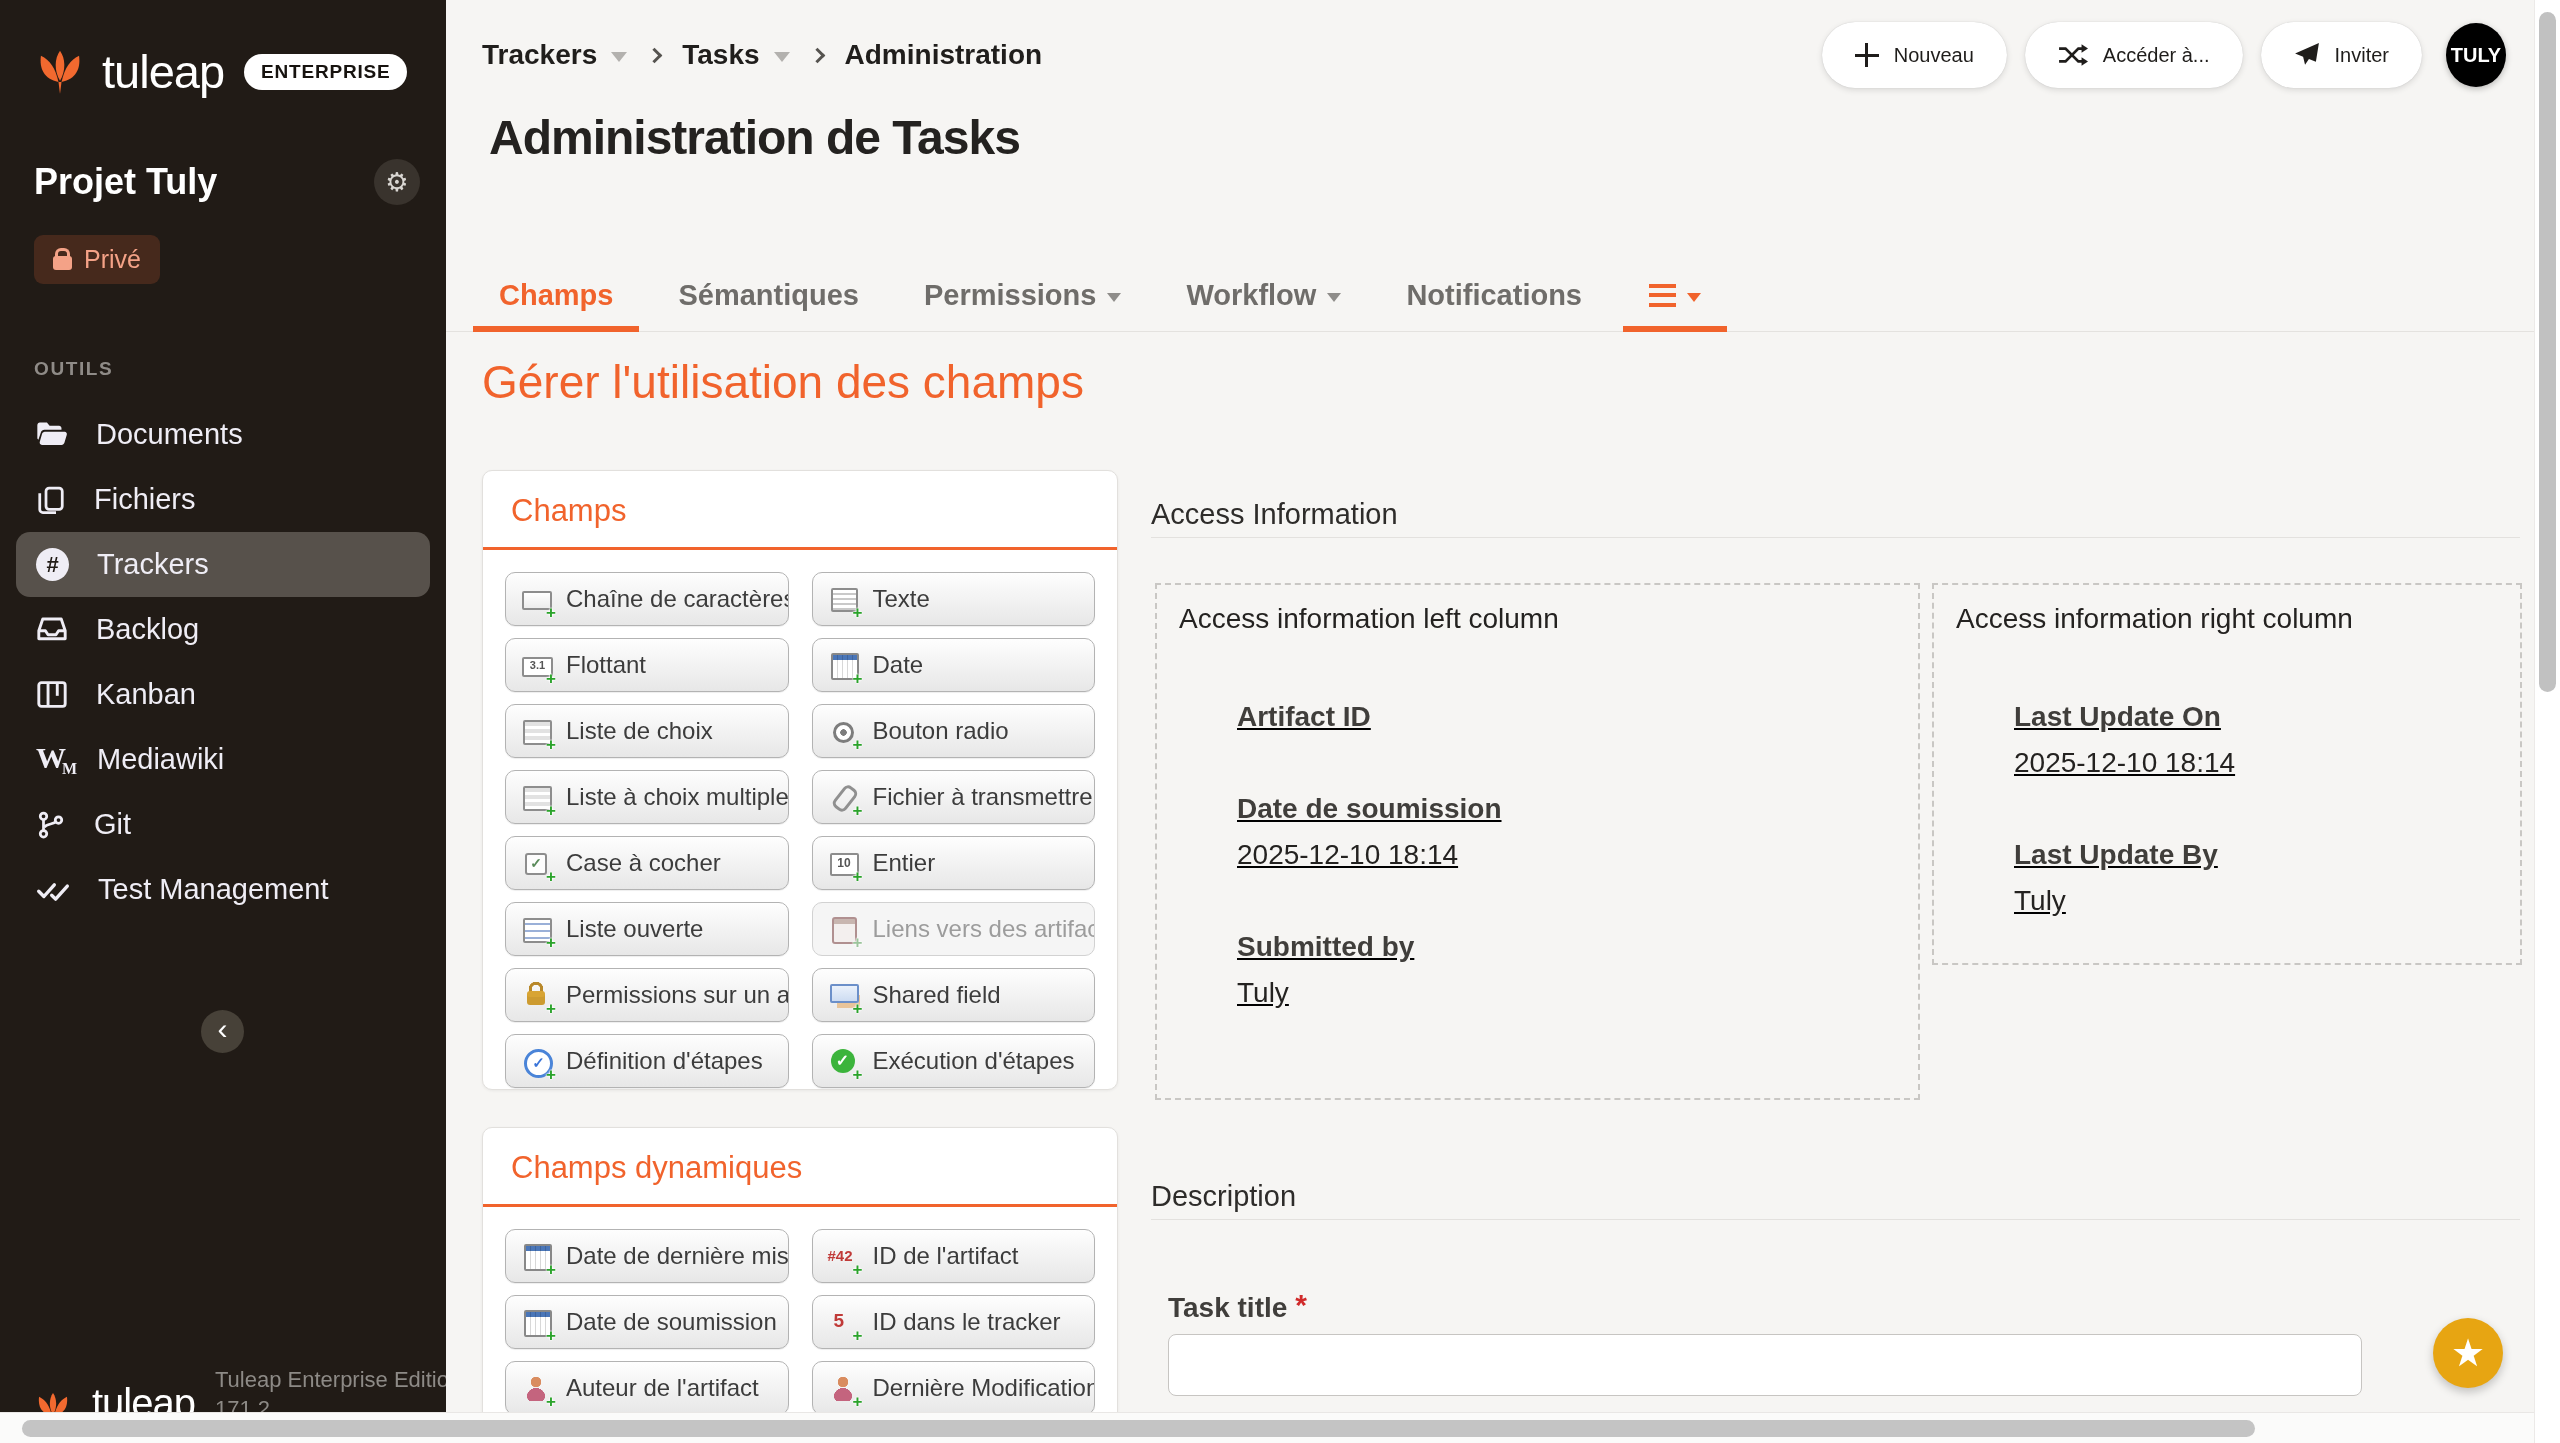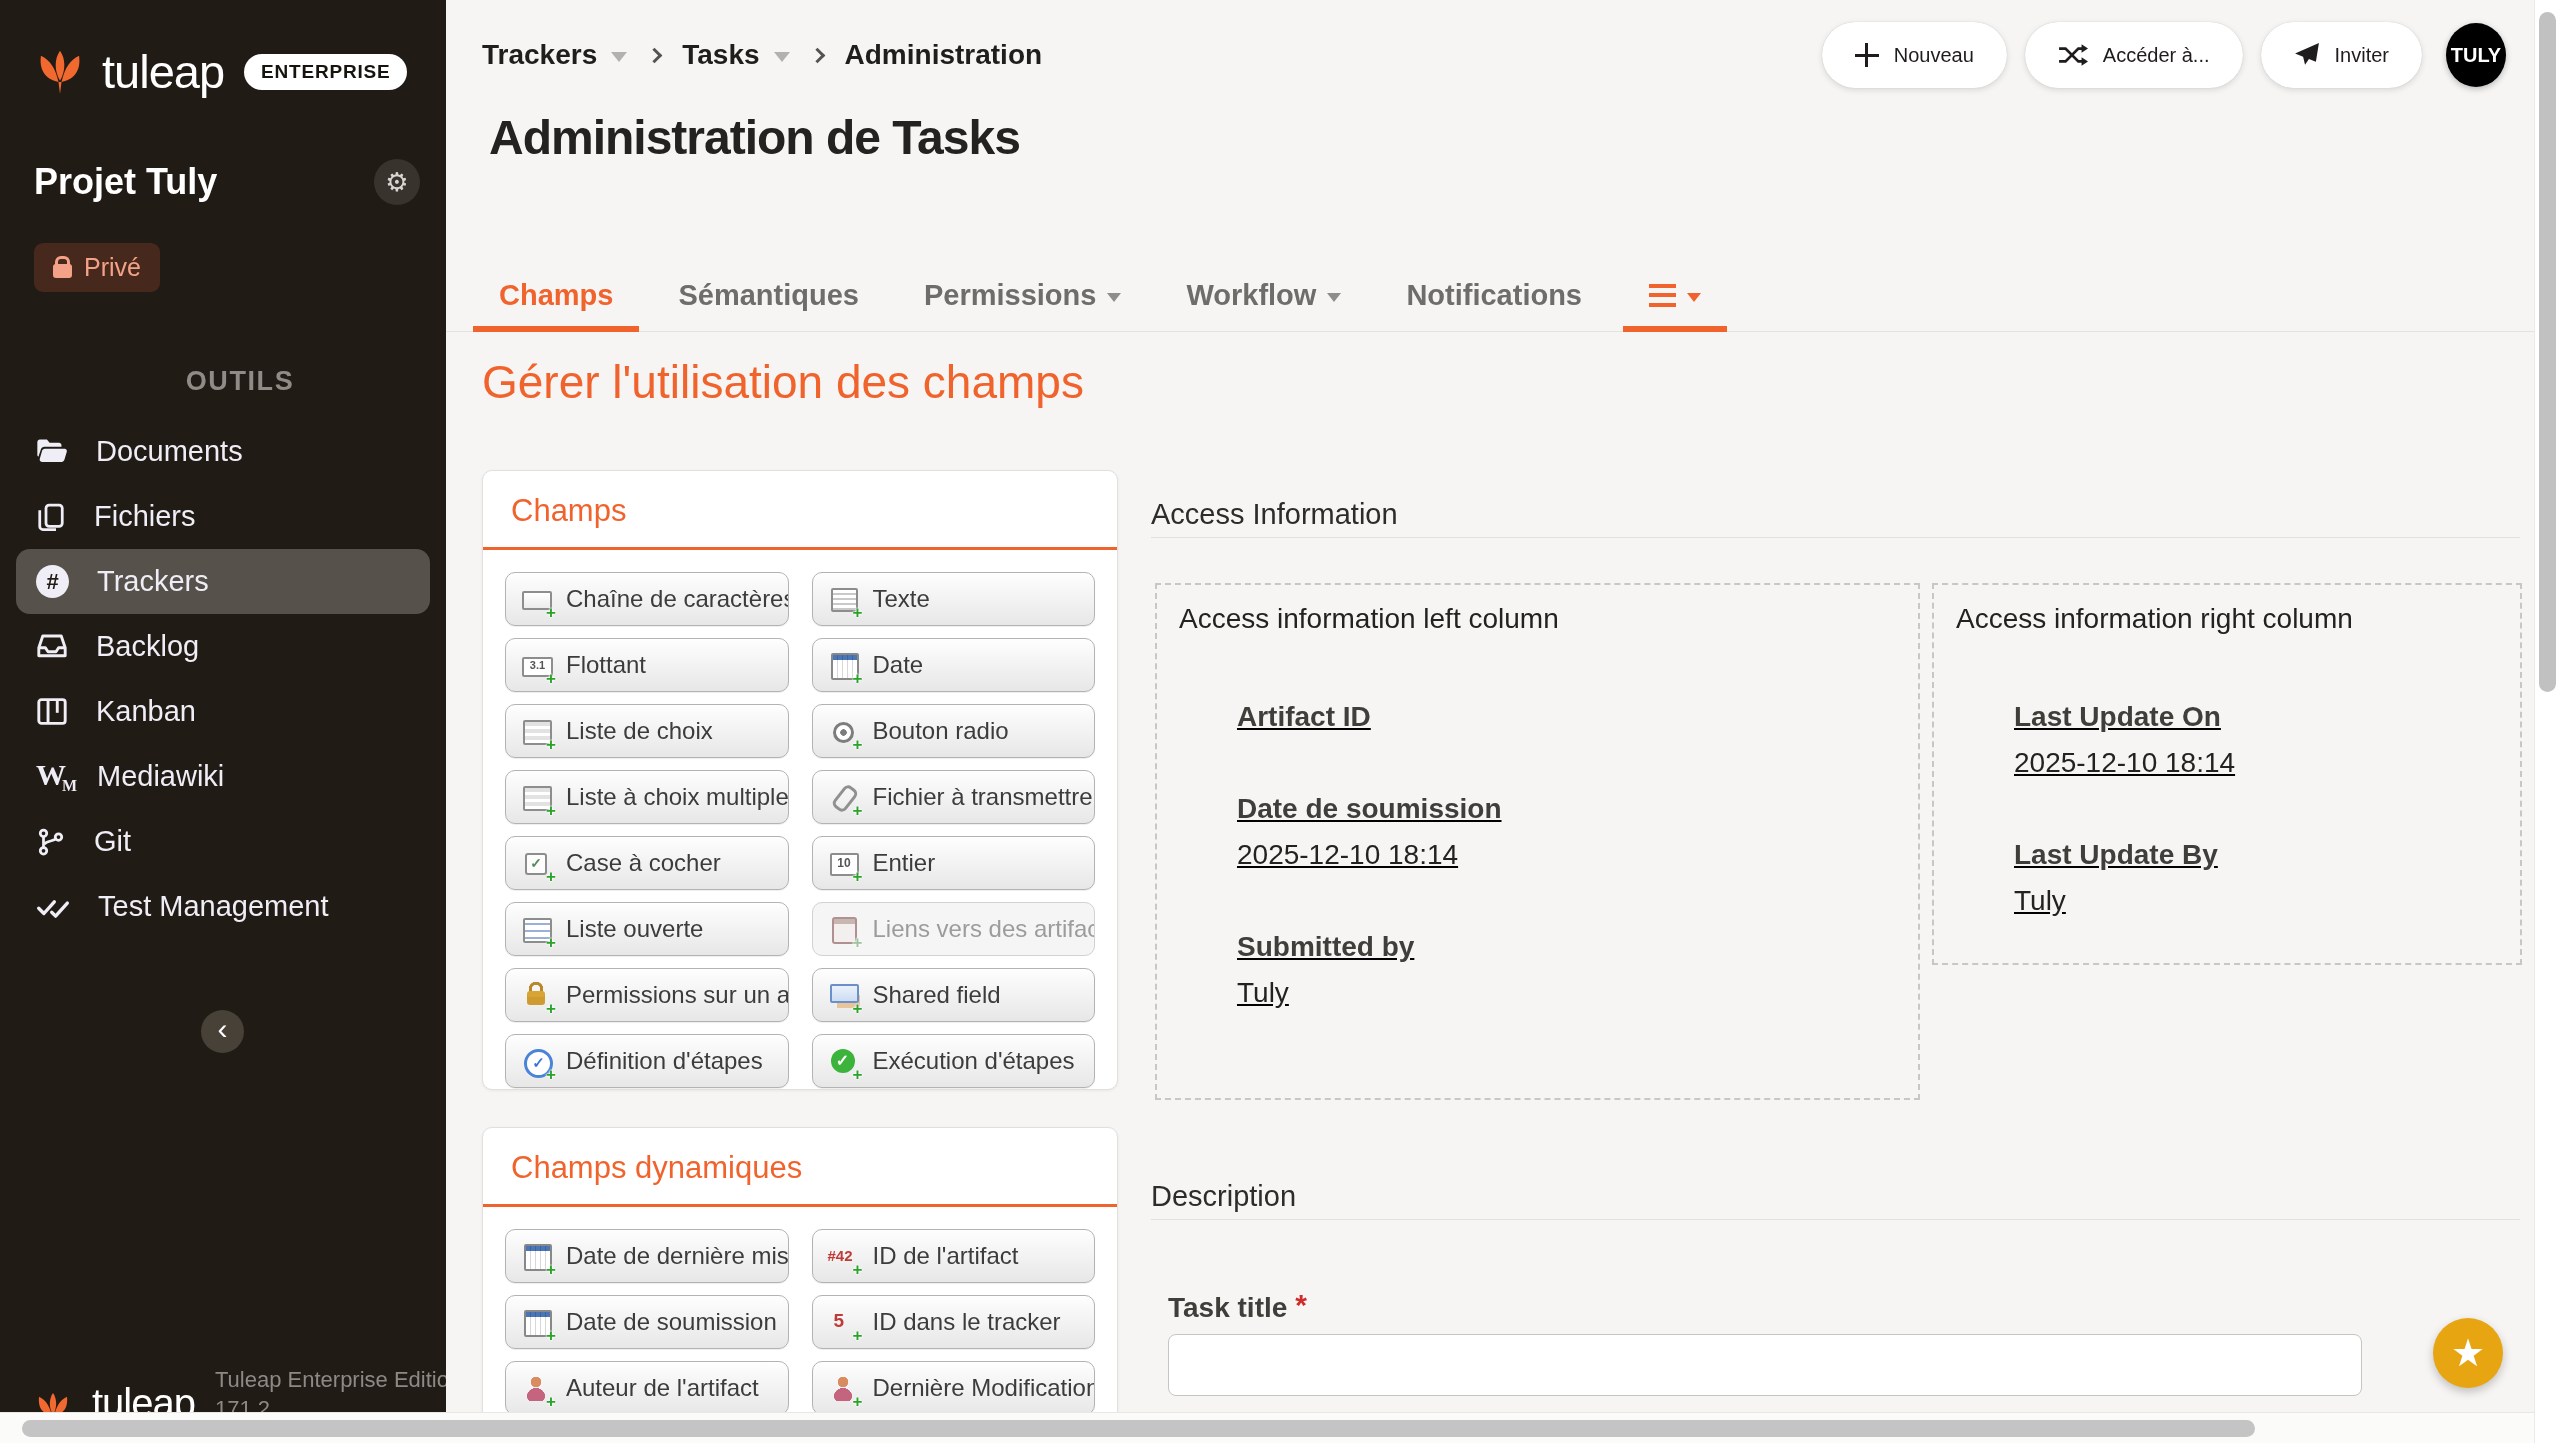--- a/index.html
+++ b/index.html
@@ -4,27 +4,27 @@
 <style>
   * { margin:0; padding:0; box-sizing:border-box; }
   html,body { width:2560px; height:1443px; overflow:hidden; font-family:"Liberation Sans",sans-serif; }
   #app { position:relative; width:2560px; height:1443px; background:#eab308; overflow:hidden;padding-left:44px; }
 
   
   .sidebar { position:absolute; left:0; top:0; width:446px; height:1412px; background:#211b16; overflow:hidden; }
   .side-logo { display:flex; align-items:center; gap:16px; padding:44px 0 0 34px; }
   .side-logo .wordmark { font-size:47px; color:#fff; font-weight:500; letter-spacing:-1px; }
   .ent-pill { background:#fff; color:#17130f; font-size:19px; font-weight:700; letter-spacing:.8px; border-radius:999px; padding:7px 17px; margin-left:4px; }
-  .proj { display:flex; justify-content:space-between; align-items:center; margin:60px 26px 8px 34px; }
+  .proj { display:flex; justify-content:space-between; align-items:center; margin:60px 26px 0 34px; }
   .proj-name { color:#fff; font-size:36px; font-weight:700; }
   .gear-btn { width:46px; height:46px; border-radius:50%; background:#39332d; display:flex; align-items:center; justify-content:center; color:#d9d6d2; font-size:26px; }
   .prive { display:inline-flex; align-items:center; gap:12px; margin:30px 0 0 34px; background:#46291c; color:#f4a287; font-size:25px; font-weight:400; padding:10px 19px; border-radius:9px; }
   .lock { position:relative; width:19px; height:14px; background:#f4a287; border-radius:3px; margin-top:6px; }
   .lock::before { content:""; position:absolute; left:2px; top:-8px; width:9px; height:9px; border:3.5px solid #f4a287; border-bottom:none; border-radius:6px 6px 0 0; }
-  .outils { margin:74px 0 8px 34px; color:#8f8b87; font-size:27px; font-weight:700; letter-spacing:1.6px;text-align:center; }
+  .outils { margin:74px 0 8px 34px; color:#8f8b87; font-size:19px; font-weight:700; letter-spacing:1.6px; }
   .menu { margin-top:22px;text-align:right; }
   .mi { height:65px; display:flex; align-items:center; gap:28px; padding-left:36px; color:#efedf5; font-size:29px; font-weight:500; cursor:pointer; }
   .mi svg { flex:none; }
   .mi.active { background:#57514b; border-radius:14px; margin:0 16px; padding-left:20px; }
   .trk-ic { width:33px; height:33px; border-radius:50%; background:#efedf5; color:#211b16; font-weight:700; font-size:22px; display:flex; align-items:center; justify-content:center; }
   .mw { font-family:"Liberation Serif",serif; font-weight:700; font-size:30px; color:#efedf5; width:33px; }
   .mw i { font-style:normal; font-size:16px; vertical-align:-6px; margin-left:-4px; }
   .collapse-btn { position:absolute; left:201px; top:1010px; width:43px; height:43px; border-radius:50%; background:#474138; color:#fff; font-size:30px; line-height:1; display:flex; align-items:center; justify-content:center; padding-bottom:5px; cursor:pointer; }
   .side-foot { position:absolute; left:34px; bottom:-14px; display:flex; align-items:flex-end; gap:20px; }
   .side-foot .wordmark { font-size:40px; color:#fff; font-weight:500; letter-spacing:-1px; }

